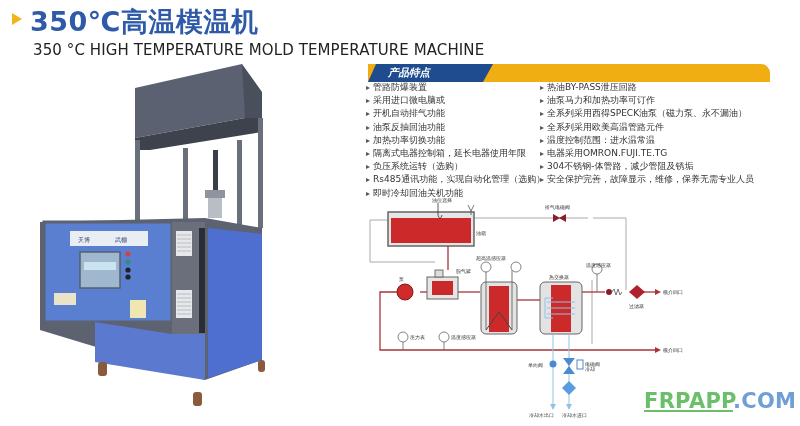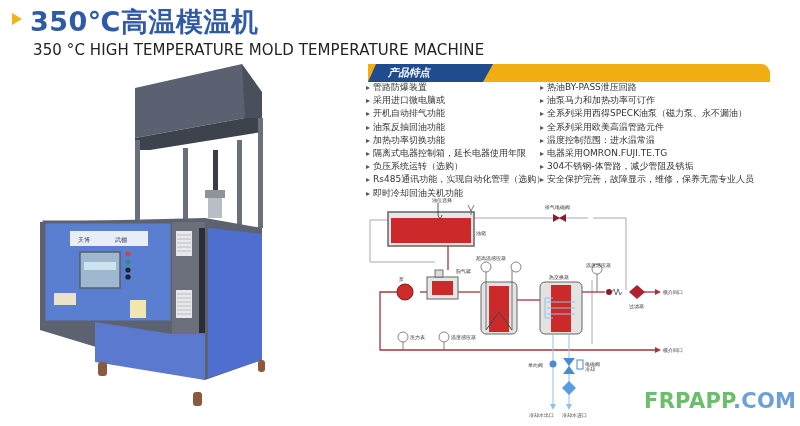--- a/index.html
+++ b/index.html
@@ -15,21 +15,21 @@
   .feat-bar { left:368px; top:64px; width:402px; height:18px; }
   .feat-bar-yellow { position:absolute; left:0; top:0; width:100%; height:100%; background:#f0ae12; border-radius:0 9px 0 0; }
   .feat-bar-blue { position:absolute; left:0; top:0; width:125px; height:100%; background:#1f4c8f; clip-path:polygon(8px 0,100% 0,calc(100% - 10px) 100%,0 100%); }
   .feat-title { position:absolute; left:20px; top:2px; font-size:10.5px; font-weight:bold; font-style:italic; color:#fff; white-space:nowrap; }
   .feat-col { font-size:9px; color:#333; line-height:12.2px; white-space:nowrap;margin-top:8px; }
   .feat-col .item::before { content:"\25B8"; color:#555; margin-right:3px; font-size:8px; }
   .feat-left { left:366px; top:73px; }
   .feat-right { left:540px; top:73px; }
   .lbl { font-size:5px; color:#333; white-space:nowrap; position:absolute; }
   .watermark { left:644px; top:389px; font-size:21px; font-weight:bold; letter-spacing:0.3px; white-space:nowrap; }
-  .wm-a { color:#6cbf6a; } .wm-b { color:#6f9fd6; }
+  .wm-a { color:#6cbf6a;text-decoration:underline; } .wm-b { color:#6f9fd6; }
 </style>
 </head>
 <body>
 
 <div class="abs title-arrow"></div>
 <div class="abs title-cn">350℃高温模温机</div>
 <div class="abs title-en">350 °C HIGH TEMPERATURE MOLD TEMPERATURE MACHINE</div>
 
 <svg class="abs machine" viewBox="0 0 340 426" width="340" height="426">
 

